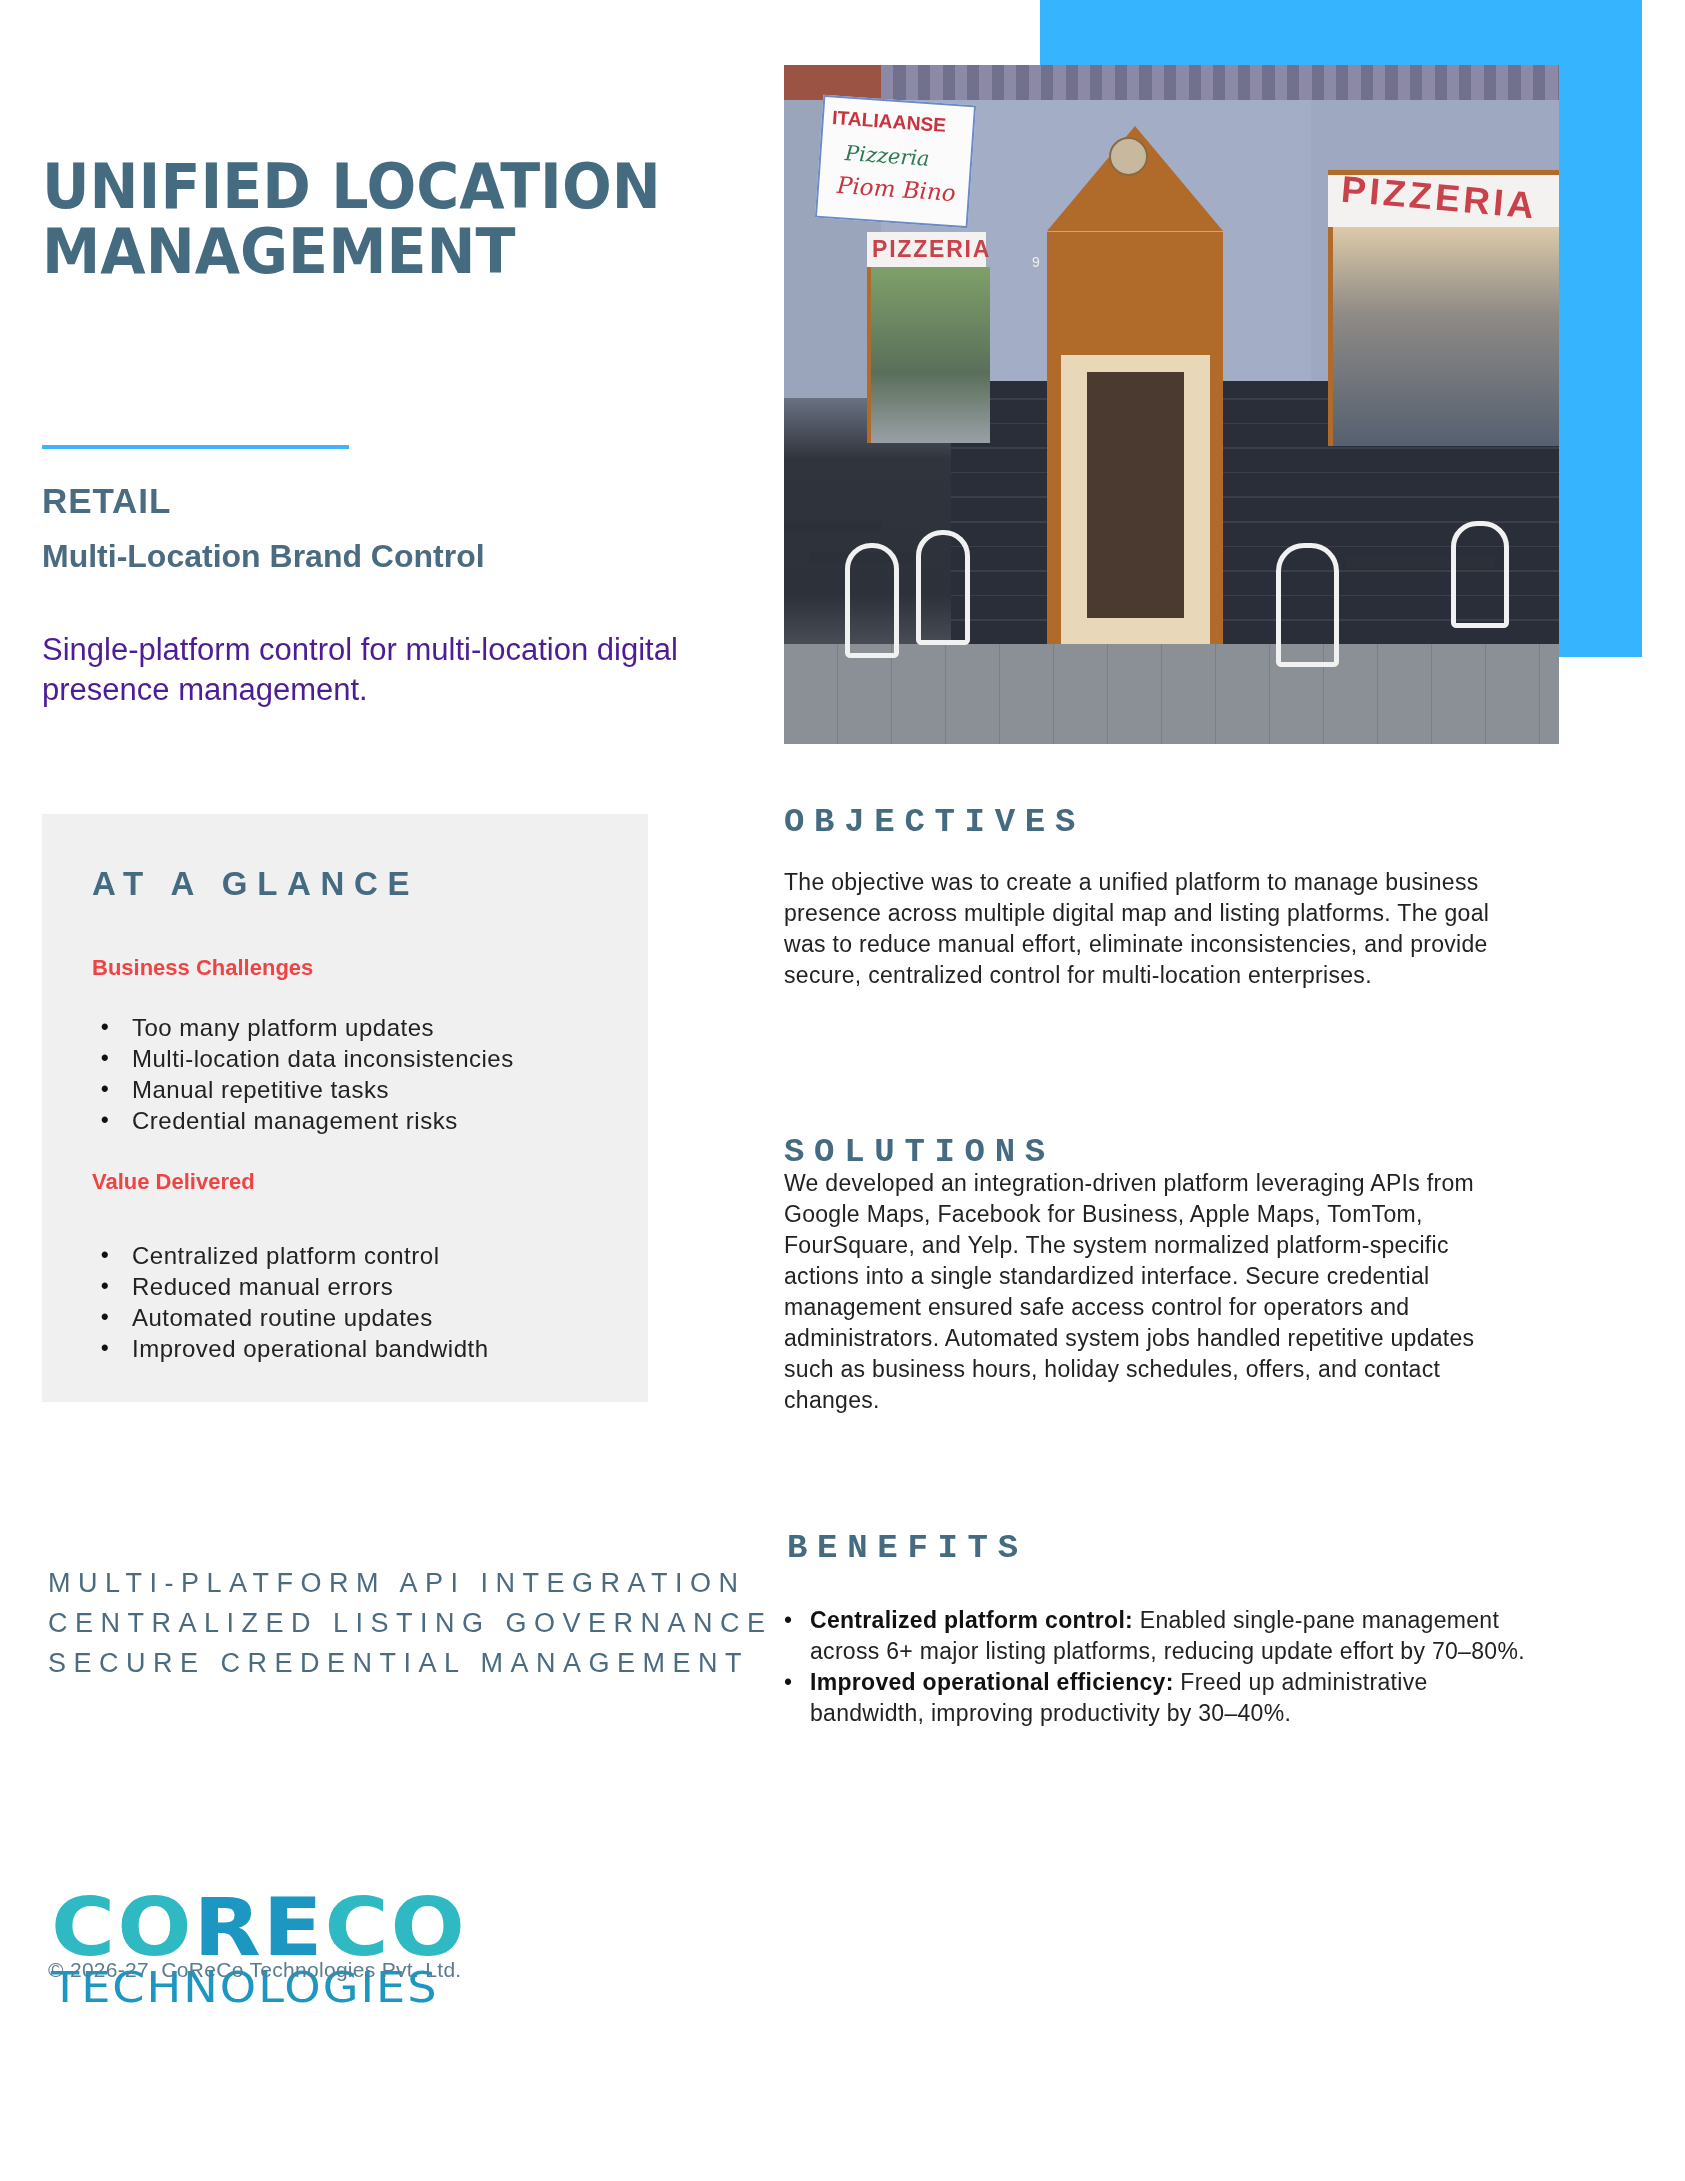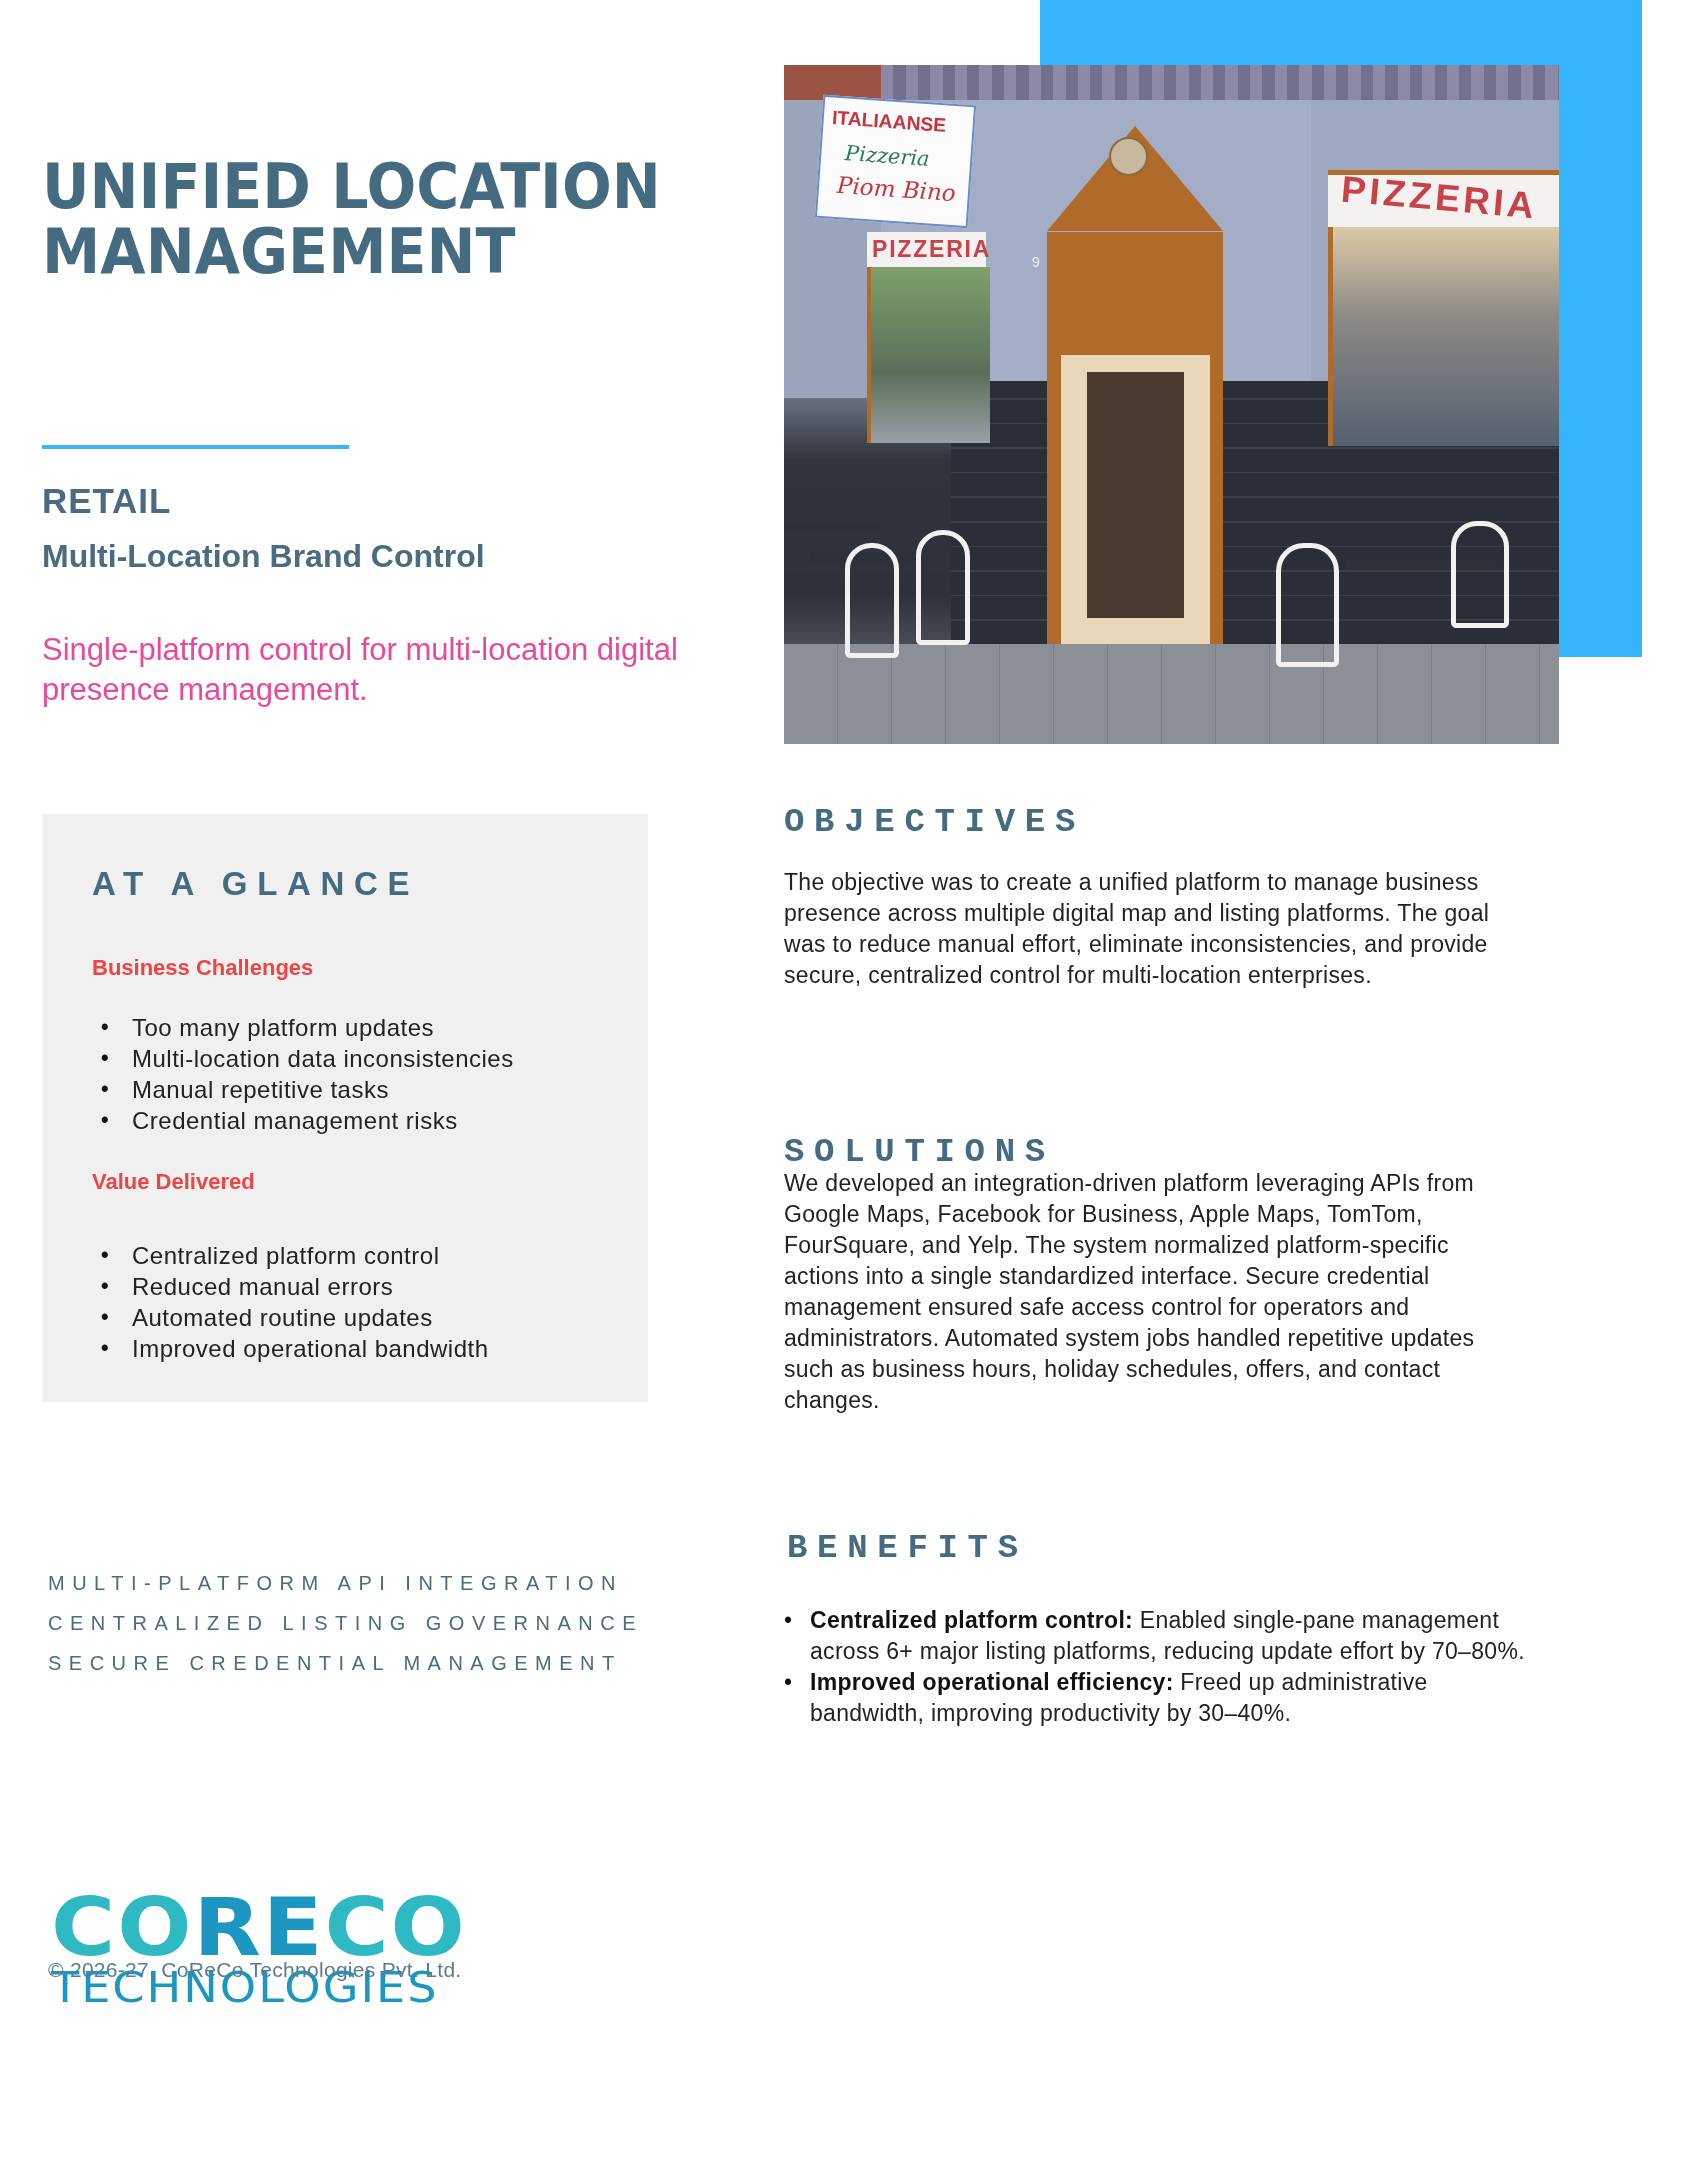--- a/index.html
+++ b/index.html
@@ -22,36 +22,36 @@
 
   
   .title {
     left: 42px; top: 154px; width: 702px;
     font-family: "DejaVu Sans", sans-serif; font-weight: bold;
     font-size: 63px; line-height: 65px; color: #456b80; letter-spacing: 0px;
     transform: scaleX(0.93); transform-origin: left top;
   }
   .industry { left: 42px; top: 481px; font-size: 35px; font-weight: bold; color: #4a6b80; letter-spacing: 0.9px; }
   .subtitle { left: 42px; top: 538px; font-size: 32px; font-weight: bold; color: #4a6b80; }
-  .tagline { left: 42px; top: 630px; width: 667px; font-size: 31px; line-height: 40px; color: #ec4899; }
+  .tagline { left: 42px; top: 630px; width: 667px; font-size: 31px; line-height: 40px; color: #4c1d95; }
 
   .spaced-head {
     font-weight: bold; color: #456b80; letter-spacing: 9.7px;
   }
   .glance-head { left: 92px; top: 865px; font-size: 33px; }
   .group-head { left: 92px; font-size: 22px; font-weight: bold; color: #ef4444; }
   .bc-head { top: 955px; }
   .vd-head { top: 1169px; }
   .bullets { margin: 0; padding: 0; list-style: none; }
   .bullets li { position: relative; padding-left: 40px; font-size: 24px; line-height: 31px; color: #222; letter-spacing: 0.5px; }
   .bullets li::before { content: "\2022"; position: absolute; left: 8.8px; top: 0; font-size: 23px; color: #111; }
   .bc-list { left: 92px; top: 1012px; }
   .vd-list { left: 92px; top: 1240px; }
 
-  .tags { left: 48px; top: 1563px; font-size: 20px; line-height: 40px; color: #4a6b80; letter-spacing: 7.5px; }
+  .tags { left: 48px; top: 1563px; font-size: 27px; line-height: 40px; color: #4a6b80; letter-spacing: 7.5px; }
 
   .logo { left: 51px; top: 1890px; width: 421px; height: 114px; }
   .logo-word {
     font-family: "DejaVu Sans", sans-serif; font-weight: bold;
     font-size: 81px; line-height: 75px; letter-spacing: 1.8px; color: #2fb9c3;
     transform: scaleX(1.08); transform-origin: left top;
   }
   .logo-word .mid { color: #1b97c2; }
   .logo-sub {
     font-family: "DejaVu Sans", sans-serif; font-size: 42px; line-height: 46px;

